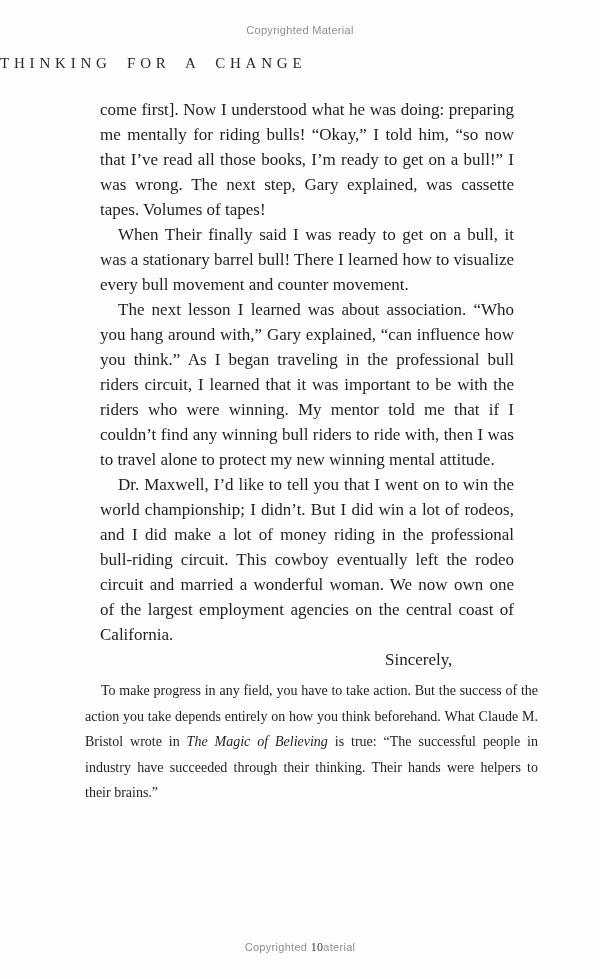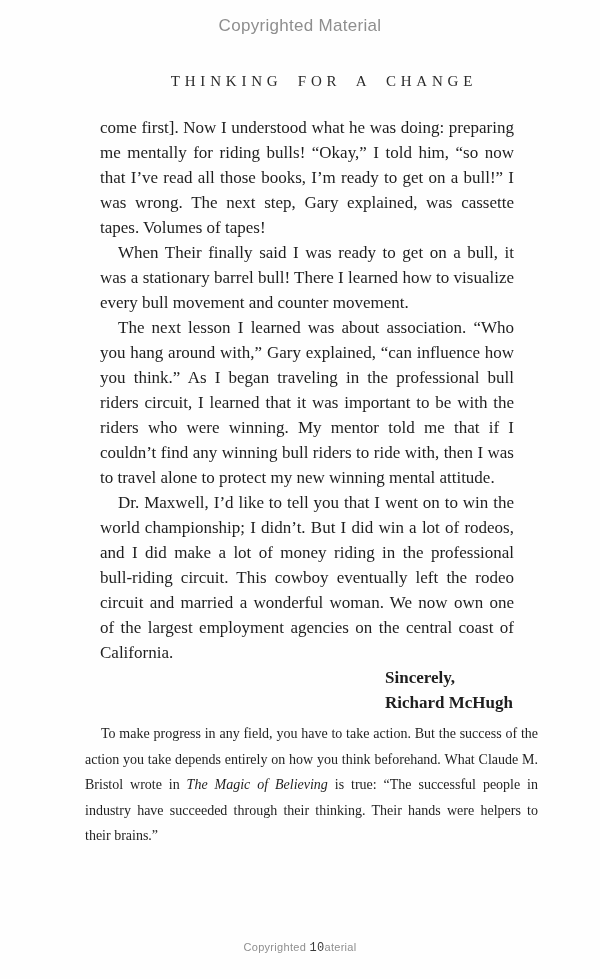--- a/index.html
+++ b/index.html
@@ -11,54 +11,52 @@
     position: relative;
     width: 600px;
     height: 979px;
     box-sizing: border-box;
     background: #fefefe;
     overflow: hidden;
     font-family: "Liberation Serif", serif;
     color: #1e1e1e;
   }
   .notice-top {
-    padding-top: 16px;
+    padding-top: 24px;
     text-align: center;
     font-family: "Liberation Sans", sans-serif;
-    font-size: 17px;
+    font-size: 11px;
     color: #8e8e8e;
     letter-spacing: 0.3px;
   }
   .running-head {
-    margin-top: 37px;
-    text-align: center;
+    margin-top: 19px;
+    text-align: left;
     font-size: 15px;
     font-weight: 400;
     letter-spacing: 0.32em;
     word-spacing: 0.45em;
     color: #2a2a2a;
-    padding-left: 48px;
   }
   .letter {
     margin: 25px 86px 0 100px;
   }
   .letter p {
     margin: 0;
     font-size: 17px;
     line-height: 25px;
     text-align: justify;
   }
   .letter p.indent {
     text-indent: 18px;
   }
   .signoff {
     margin-left: 285px;
     font-size: 17px;
     line-height: 25px;
-    font-weight: bold;
   }
   .closing {
     margin: 6px 62px 0 85px;
     font-size: 14px;
     line-height: 25.5px;
     text-align: justify;
     text-indent: 16px;
   }
   .italic {
     font-style: italic;
@@ -70,41 +68,40 @@
     bottom: 24px;
     text-align: center;
     font-family: "Liberation Sans", sans-serif;
     font-size: 11px;
     color: #8e8e8e;
     letter-spacing: 0.3px;
   }
   .footer .pagenum {
     color: #3a3a3a;
     font-size: 12px;
-    font-family: Liberation Mono, monospace;
+    font-family: Liberation Serif, serif;
   }
 </style>
 </head>
 <body>
 
 <div class="page">
 
   <div class="notice-top">Copyrighted Material</div>
 
   <div class="running-head">THINKING FOR A CHANGE</div>
 
   <div class="letter">
     <p>come first]. Now I understood what he was doing: preparing me mentally for riding bulls! “Okay,” I told him, “so now that I’ve read all those books, I’m ready to get on a bull!” I was wrong. The next step, Gary explained, was cassette tapes. Volumes of tapes!</p>
     <p class="indent">When Their finally said I was ready to get on a bull, it was a stationary barrel bull! There I learned how to visualize every bull movement and counter movement.</p>
     <p class="indent">The next lesson I learned was about association. “Who you hang around with,” Gary explained, “can influence how you think.” As I began traveling in the professional bull riders circuit, I learned that it was important to be with the riders who were winning. My mentor told me that if I couldn’t find any winning bull riders to ride with, then I was to travel alone to protect my new winning mental attitude.</p>
     <p class="indent">Dr. Maxwell, I’d like to tell you that I went on to win the world championship; I didn’t. But I did win a lot of rodeos, and I did make a lot of money riding in the professional bull-riding circuit. This cowboy eventually left the rodeo circuit and married a wonderful woman. We now own one of the largest employment agencies on the central coast of California.</p>
 
     <div class="signoff">
       <div>Sincerely,</div>
-      <div>Richard McHugh</div>
     </div>
   </div>
 
   <p class="closing"><span>To make progress in any field, you have to take action. But the success of the action you take depends entirely on how you think beforehand. What Claude M. Bristol wrote in </span><span class="italic">The Magic of Believing</span><span> is true: “The successful people in industry have succeeded through their thinking. Their hands were helpers to their brains.”</span></p>
 
   <div class="footer"><span>Copyrighted </span><span class="pagenum">10</span><span>aterial</span></div>
 
 </div>
 
 </body></html>

